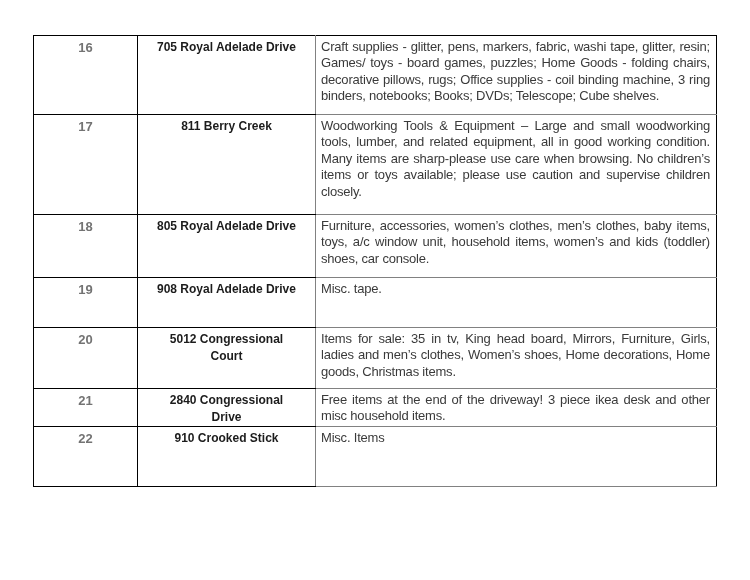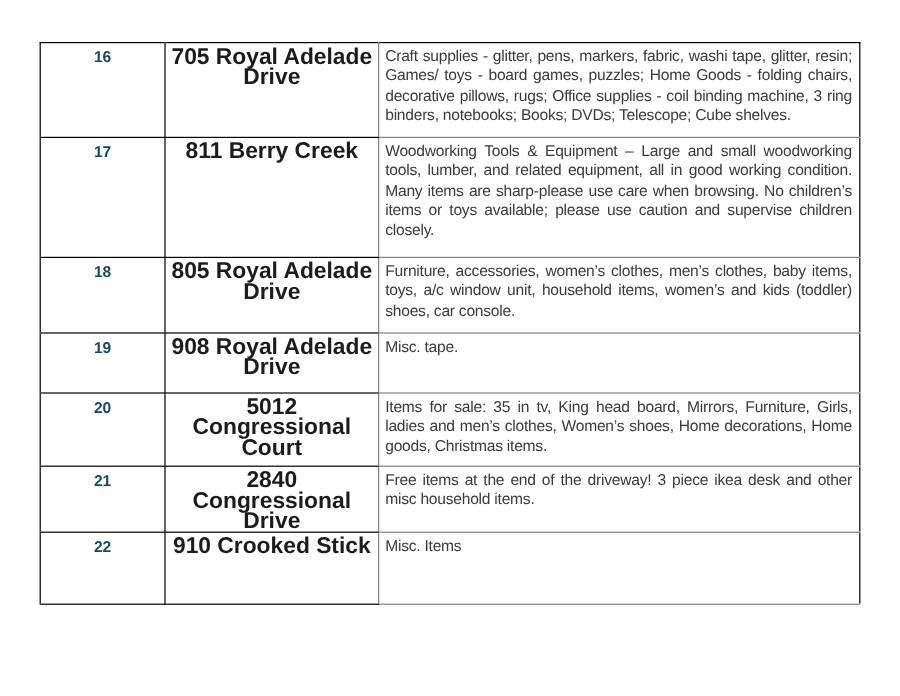--- a/index.html
+++ b/index.html
@@ -28,28 +28,28 @@
     vertical-align: top;
     overflow: hidden;
   }
   td.num {
     border-right: 1.5px solid #000000;
     border-bottom: 1.5px solid #000000;
     text-align: center;
     font-weight: bold;
     font-size: 13px;
     line-height: 17px;
-    color: #0c4a6e;
+    color: #737373;
     padding: 3px 2px 0 2px;
   }
   td.addr {
     border-bottom: 1.5px solid #000000;
     text-align: center;
     font-weight: bold;
-    font-size: 19px;
+    font-size: 12px;
     line-height: 17px;
     color: #1c1c1c;
     padding: 3px 3px 0 3px;
     white-space: pre-line;
   }
   td.desc {
     border-left: 1.5px solid #818181;
     border-bottom: 1.5px solid #818181;
     font-size: 13px;
     line-height: 16.4px;

